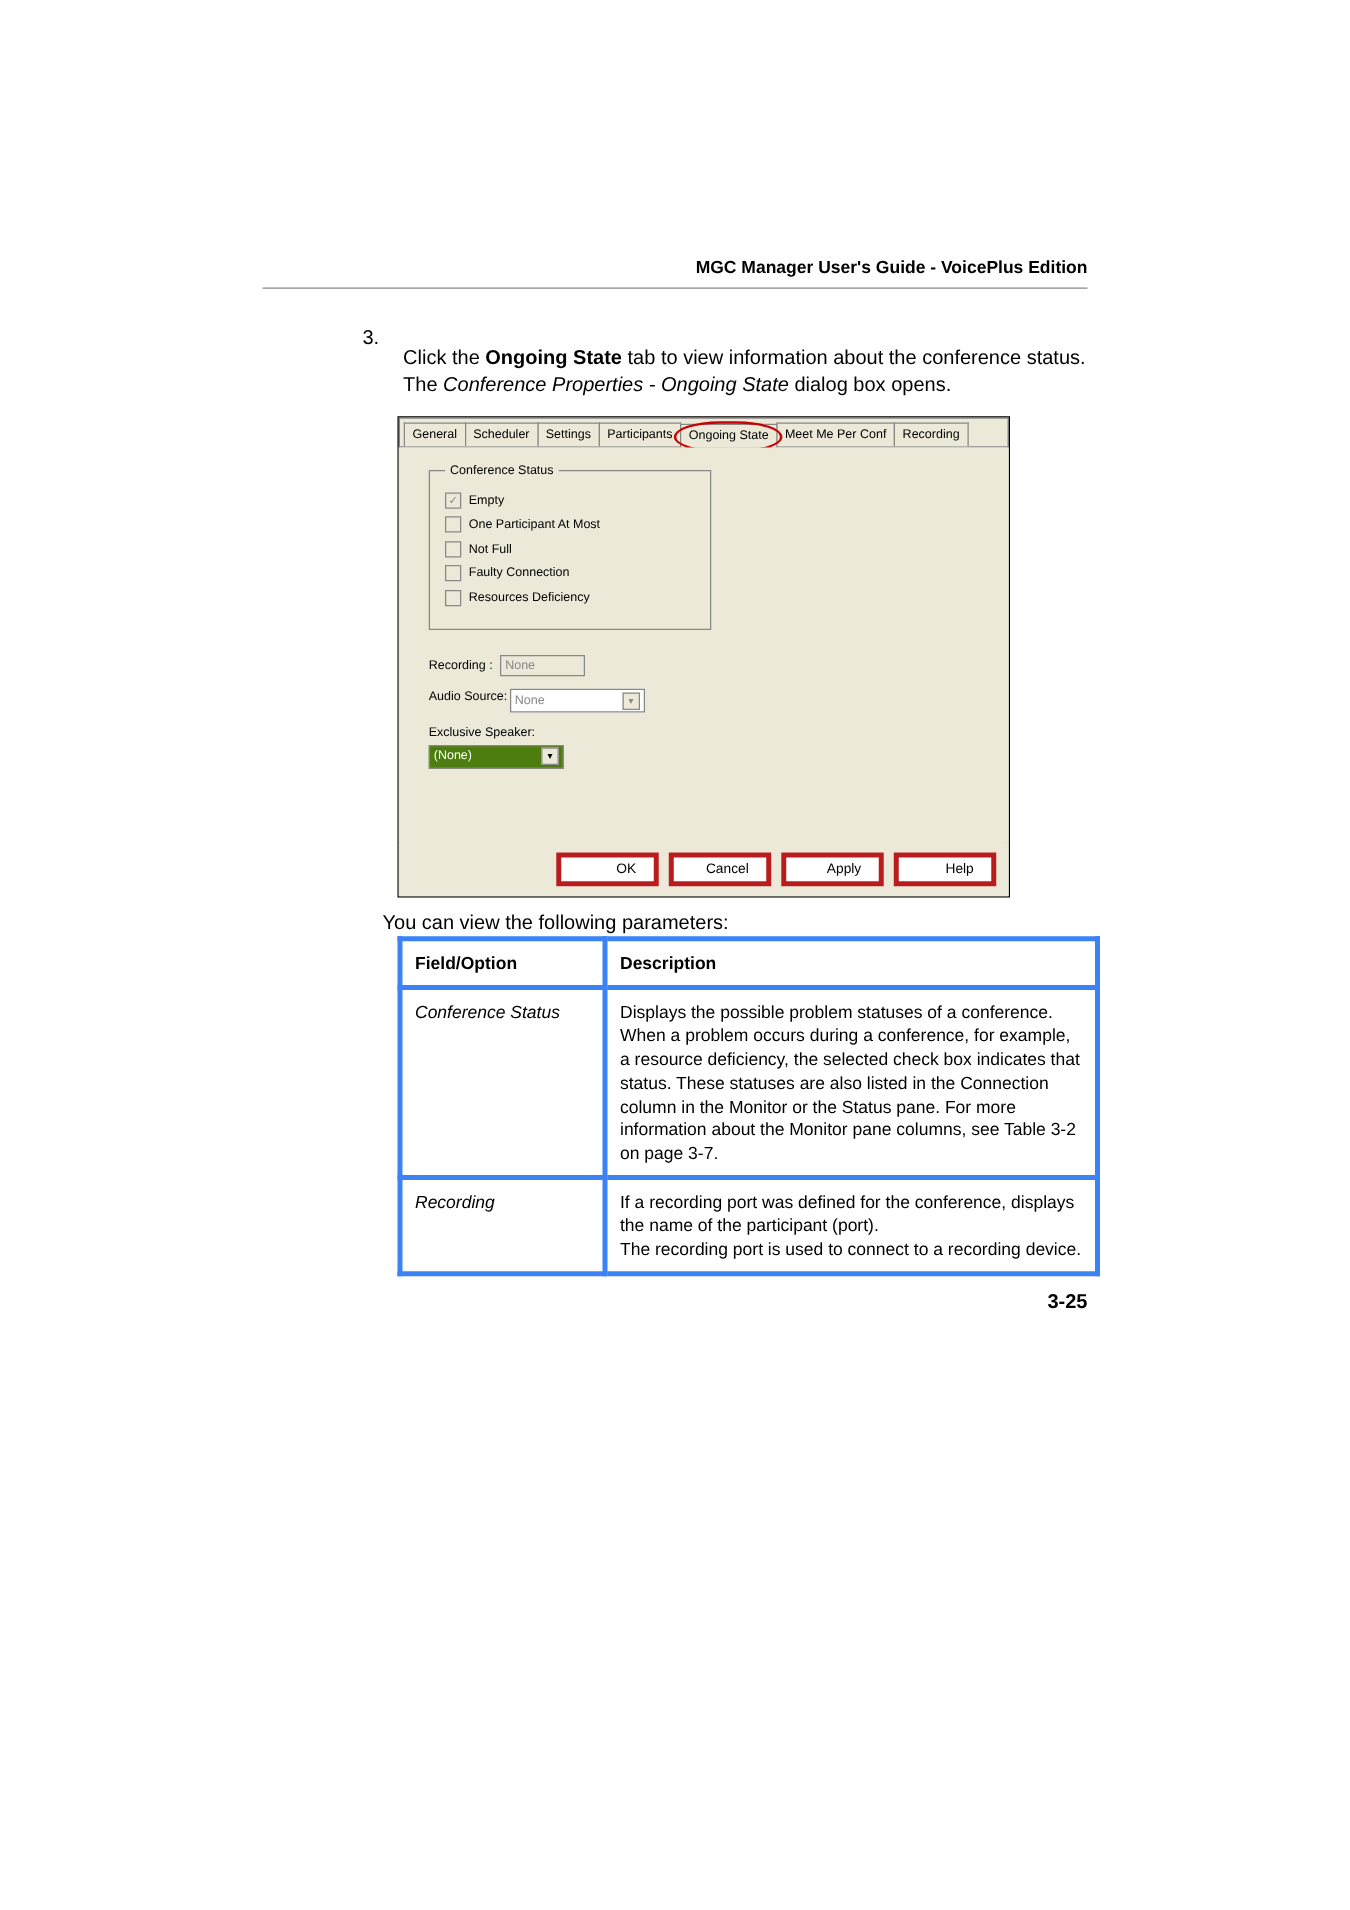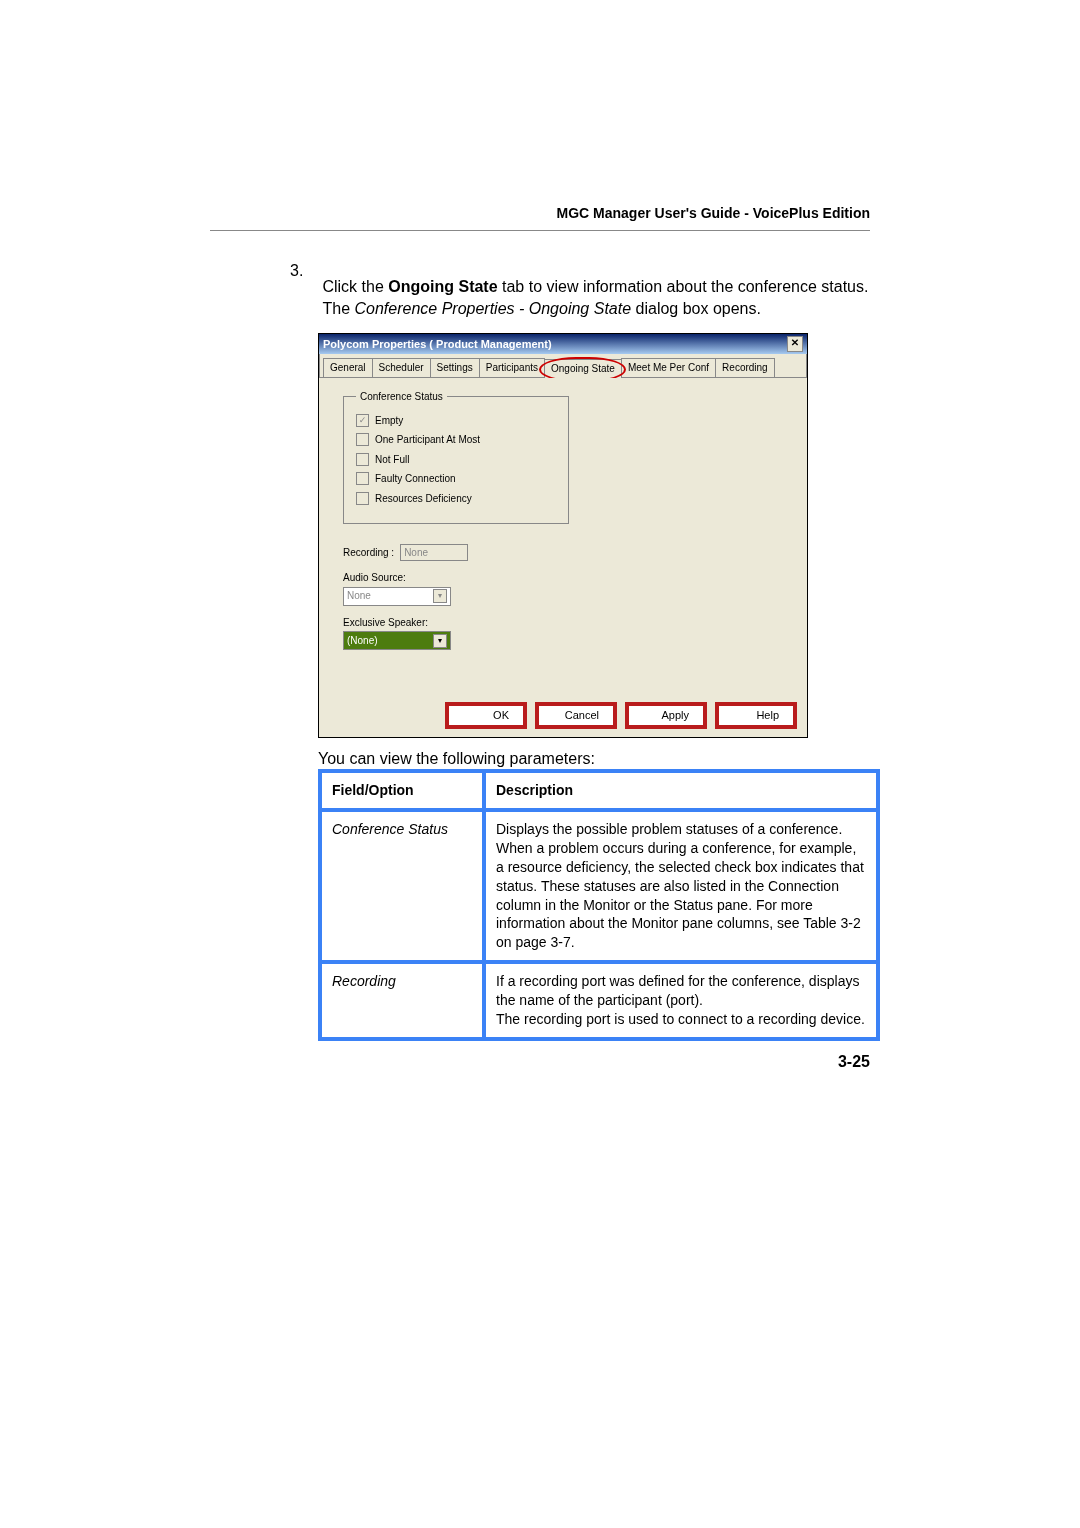--- a/index.html
+++ b/index.html
@@ -234,24 +234,20 @@
       <span class="step-num">3.</span>
       <span class="step-body">
         <span>Click the </span><b>Ongoing State</b><span> tab to view information about the conference status.</span>
         <br>
         <span>The </span><i>Conference Properties - Ongoing State</i><span> dialog box opens.</span>
       </span>
     </div>
 
     <div class="dialog-wrap" style="margin-left:28px;">
       <div class="win">
-        <div class="titlebar">
-          <span>Polycom Properties ( Product Management)</span>
-          <span class="closex">✕</span>
-        </div>
         <div class="tabs">
           <div class="tab">General</div>
           <div class="tab">Scheduler</div>
           <div class="tab">Settings</div>
           <div class="tab">Participants</div>
           <div class="tab active circled">Ongoing State</div>
           <div class="tab">Meet Me Per Conf</div>
           <div class="tab">Recording</div>
         </div>
         <div class="panel">
@@ -278,21 +274,21 @@
                 <span class="chkbox disabled"></span>
                 <span>Resources Deficiency</span>
               </div>
             </div>
           </div>
 
           <div class="field-row" style="margin-top:20px;">
             <span>Recording :</span>
             <span class="inputtxt disabled">None</span>
           </div>
-          <div class="field-row" style="flex-direction:column; align-items:flex-start; gap:2px;">
+          <div class="field-row" style="flex-direction:row; align-items:flex-start; gap:2px;">
             <span>Audio Source:</span>
             <div class="select" style="color:#888;">
               <span>None</span>
               <span class="arrow">▾</span>
             </div>
           </div>
           <div class="field-row" style="flex-direction:column; align-items:flex-start; gap:2px;">
             <span>Exclusive Speaker:</span>
             <div class="select highlight">
               <span>(None)</span>
@@ -302,21 +298,21 @@
         </div>
         <div class="btnrow">
           <div class="btn">OK</div>
           <div class="btn">Cancel</div>
           <div class="btn">Apply</div>
           <div class="btn">Help</div>
         </div>
       </div>
     </div>
 
-    <div style="margin-left:28px; margin-top:8px;">You can view the following parameters:</div>
+    <div style="margin-left:16px; margin-top:8px;">You can view the following parameters:</div>
 
 
     <table class="doc" style="margin-left:28px; width:calc(100% - 28px);">
       <thead>
         <tr>
           <th>Field/Option</th>
           <th>Description</th>
         </tr>
       </thead>
       <tbody>

